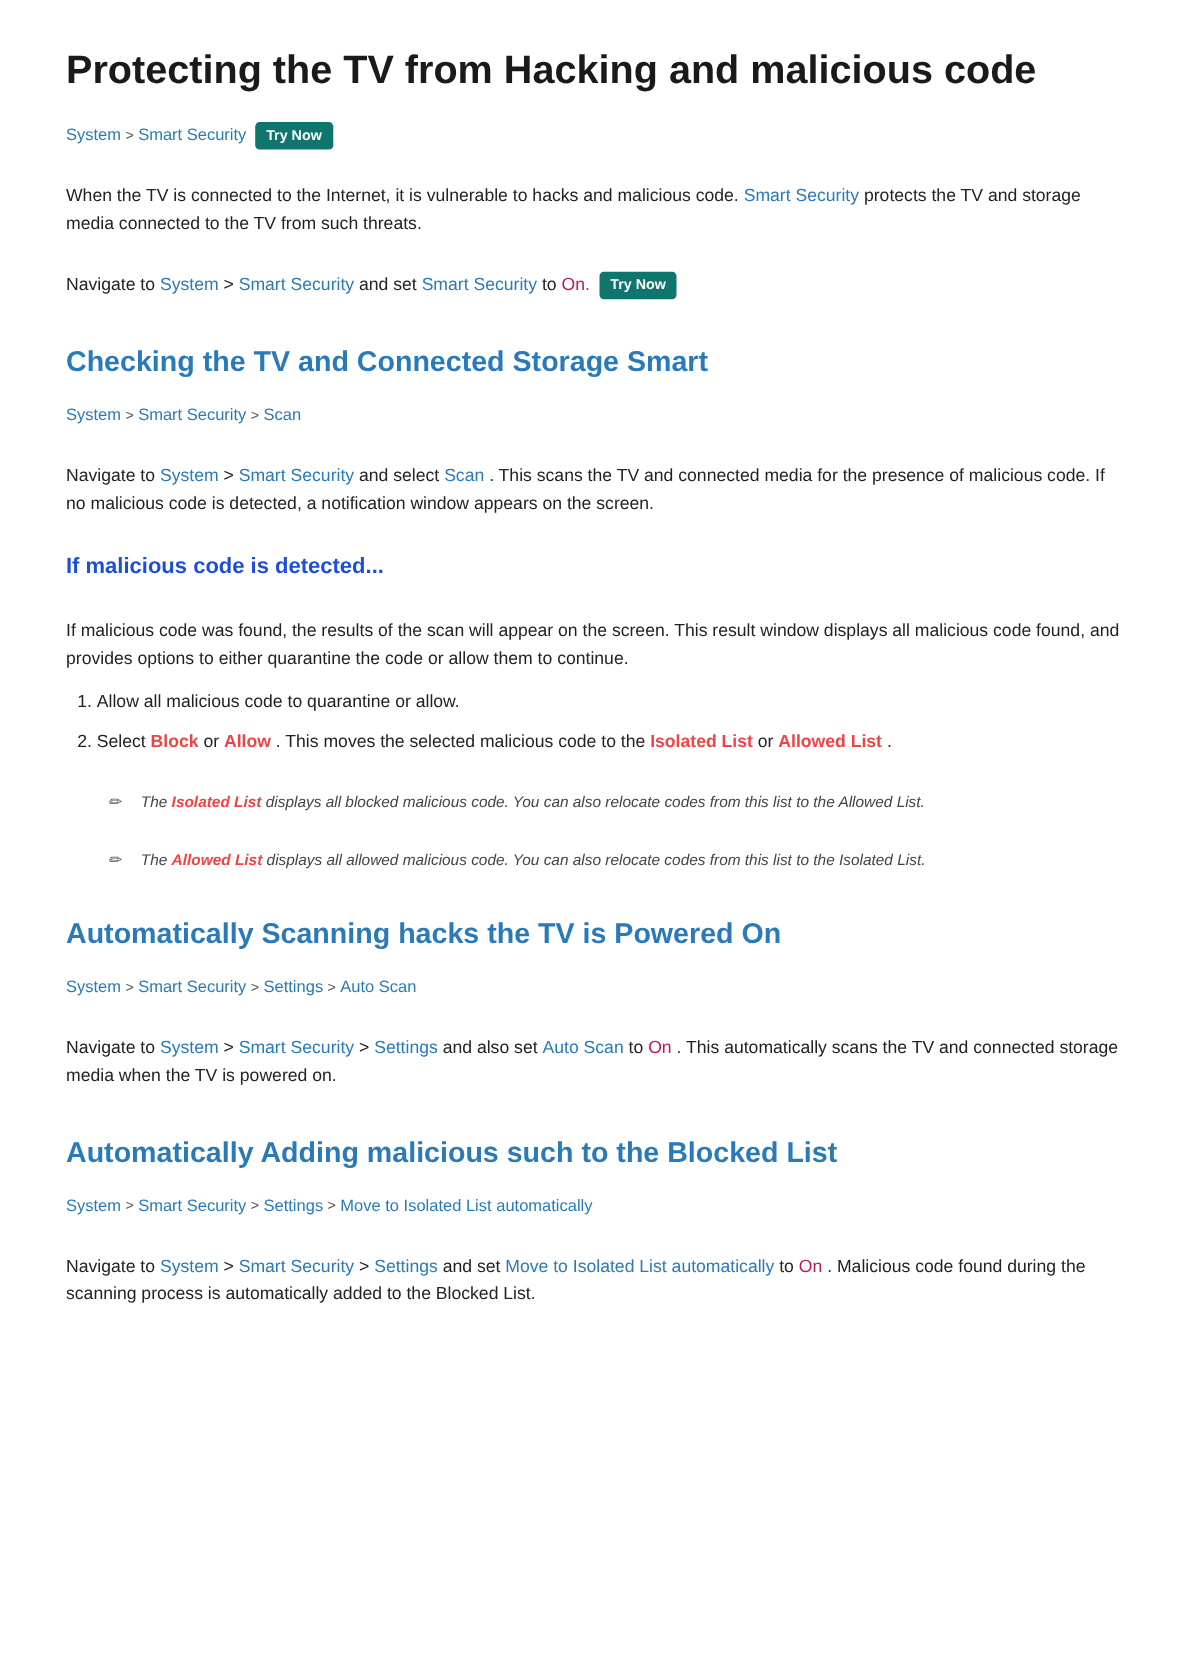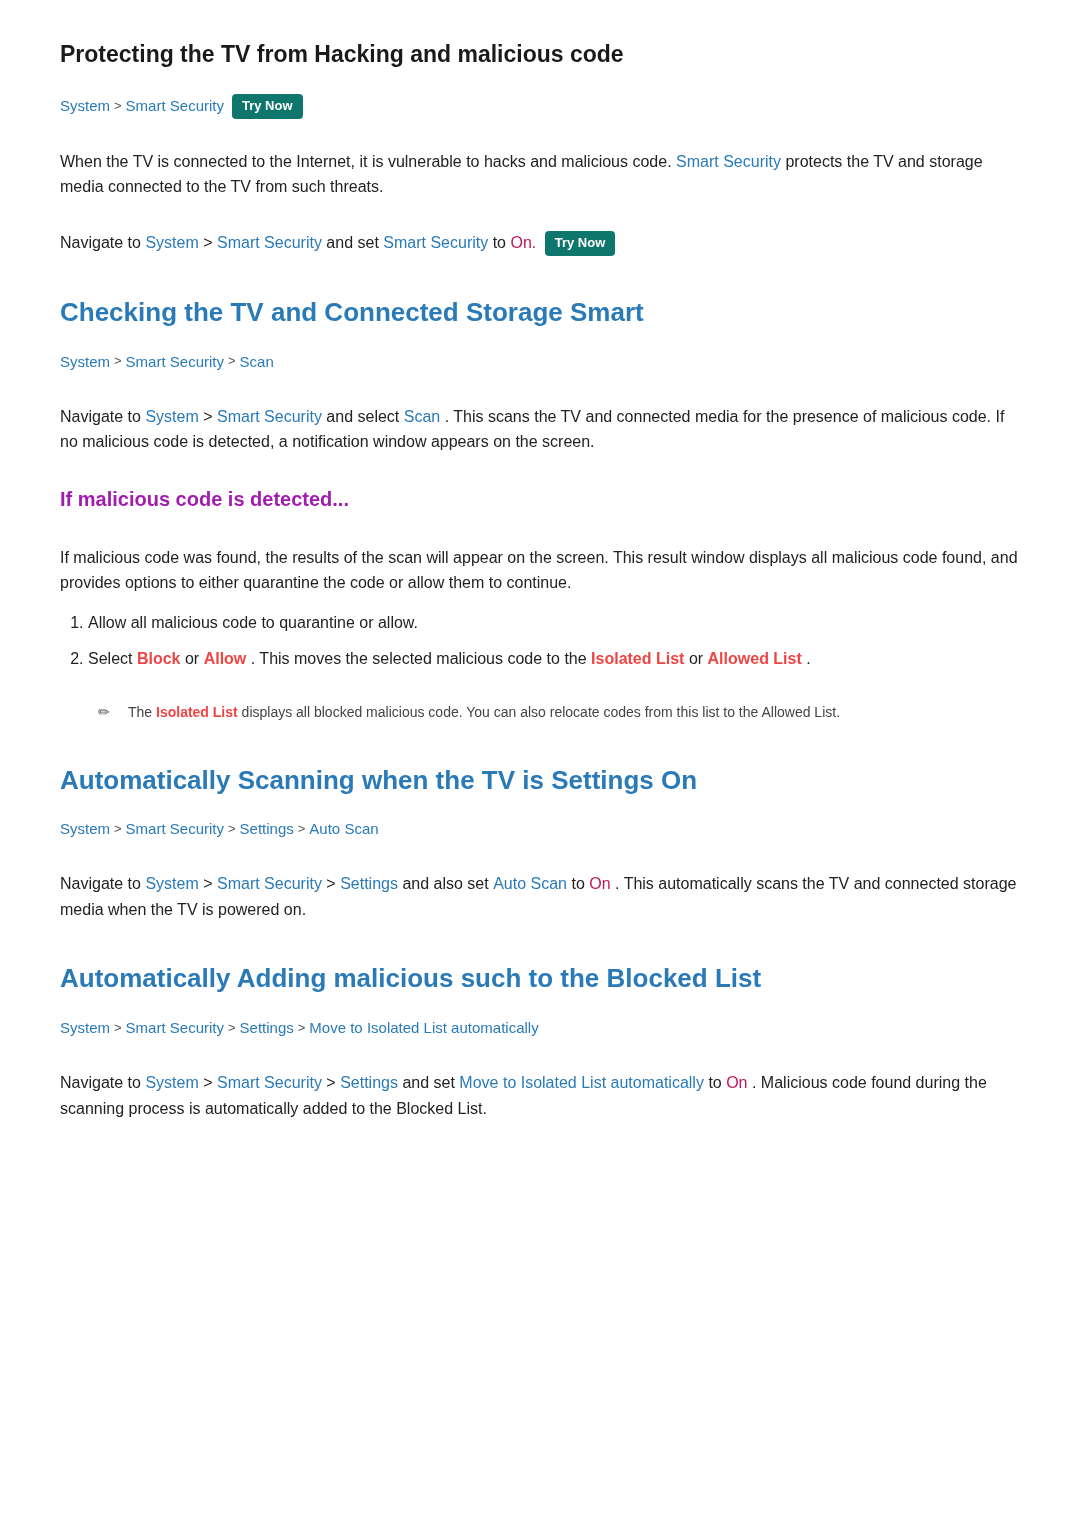--- a/index.html
+++ b/index.html
@@ -6,37 +6,37 @@
     body {
       font-family: 'Segoe UI', Arial, sans-serif;
       background: #ffffff;
       color: #222222;
       font-size: 16px;
       line-height: 1.6;
       padding: 40px 60px;
       max-width: 1080px;
     }
     h1 {
-      font-size: 23px;
+      font-size: 36px;
       font-weight: 600;
       color: #1a1a1a;
       margin-bottom: 24px;
       line-height: 1.3;
     }
     h2 {
       font-size: 26px;
       font-weight: 600;
       color: #2a7ab8;
       margin-top: 36px;
       margin-bottom: 16px;
     }
     h3 {
       font-size: 20px;
       font-weight: 600;
-      color: #a21caf;
+      color: #1d4ed8;
       margin-top: 28px;
       margin-bottom: 12px;
     }
     .breadcrumb {
       font-size: 15px;
       color: #2a7ab8;
       margin-bottom: 12px;
       display: flex;
       align-items: center;
       gap: 4px;
@@ -81,20 +81,21 @@
     }
     ol li {
       margin-bottom: 10px;
       font-size: 16px;
       color: #222;
     }
     .note-block {
       margin: 10px 0 10px 28px;
       padding-left: 12px;
       position: relative;
+      font-style: italic;
     }
     .note-block::before {
       content: '✏';
       position: absolute;
       left: -18px;
       top: 0;
       font-size: 14px;
       color: #555;
     }
     .note-block p {
@@ -163,24 +164,30 @@
     <span> or </span><span class="bold-link">Allowed List</span>
     <span>.</span>
     
     <div class="note-block">
       <p>
         <span>The </span><span class="bold-link">Isolated List</span>
         <span> displays all blocked malicious code. You can also relocate codes from this list to the Allowed List.</span>
       </p>
     </div>
     
+    <div class="note-block">
+      <p>
+        <span>The </span><span class="bold-link">Allowed List</span>
+        <span> displays all allowed malicious code. You can also relocate codes from this list to the Isolated List.</span>
+      </p>
+    </div>
   </li>
 </ol>
 
-<h2>Automatically Scanning when the TV is Settings On</h2>
+<h2>Automatically Scanning hacks the TV is Powered On</h2>
 
 <div class="breadcrumb">
   <a>System</a>
   <span class="sep">&gt;</span>
   <a>Smart Security</a>
   <span class="sep">&gt;</span>
   <a>Settings</a>
   <span class="sep">&gt;</span>
   <a>Auto Scan</a>
 </div>

